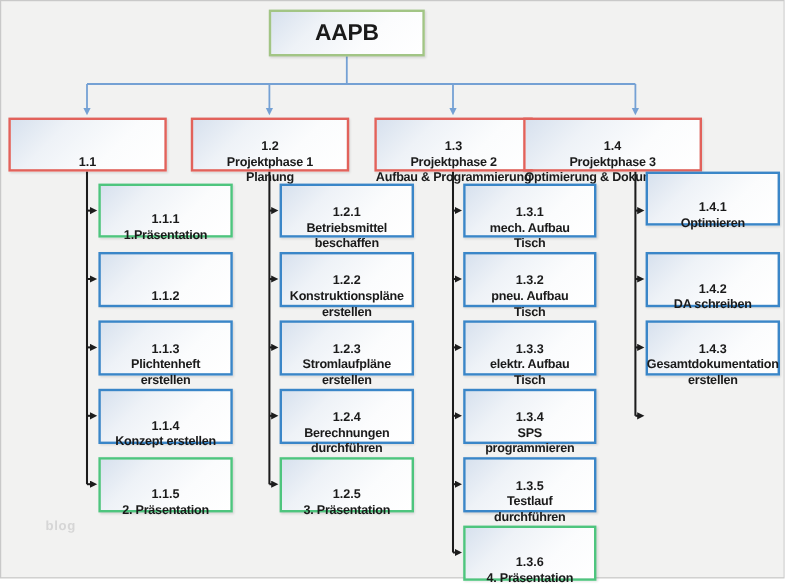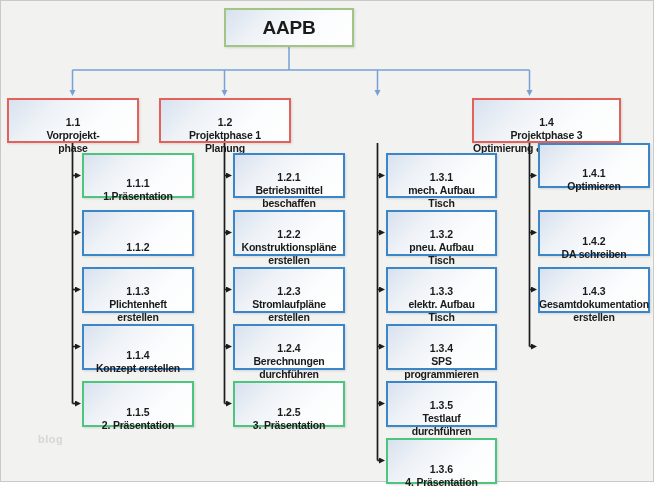--- a/index.html
+++ b/index.html
@@ -86,29 +86,32 @@
       <line x1="529.5" y1="346.5" x2="532" y2="346.5" marker-end="url(#arr-black)"></line>
     </g>
   </svg>
 
   <div class="node b-sage" id="root-node" style="left:224px;top:8px;width:126px;height:35px">
     <div class="lbl">AAPB</div>
   </div>
 
   <div class="node b-red" style="left:7px;top:98px;width:128px;height:41px">
     <div class="num">1.1</div>
-    <div class="lbl">Vorprojekt-
-phase</div>
   </div>
   <div class="node b-red" style="left:159px;top:98px;width:128px;height:41px">
     <div class="num">1.2</div>
     <div class="lbl">Projektphase 1
 Planung</div>
   </div>
-  <div class="node b-red" style="left:472px;top:98px;width:145px;height:41px">
+  <div class="node b-red" style="left:312px;top:98px;width:128px;height:41px">
+    <div class="num">1.3</div>
+    <div class="lbl">Projektphase 2
+Aufbau &amp; Programmierung</div>
+  </div>
+  <div class="node b-red" style="left:436px;top:98px;width:145px;height:41px">
     <div class="num">1.4</div>
     <div class="lbl">Projektphase 3
 Optimierung &amp; Dokumentation</div>
   </div>
 
   <div class="node b-green" style="left:82px;top:153px;width:108px;height:41px">
     <div class="num">1.1.1</div>
     <div class="lbl">1.Präsentation</div>
   </div>
   <div class="node b-blue" style="left:82px;top:210px;width:108px;height:42px">

